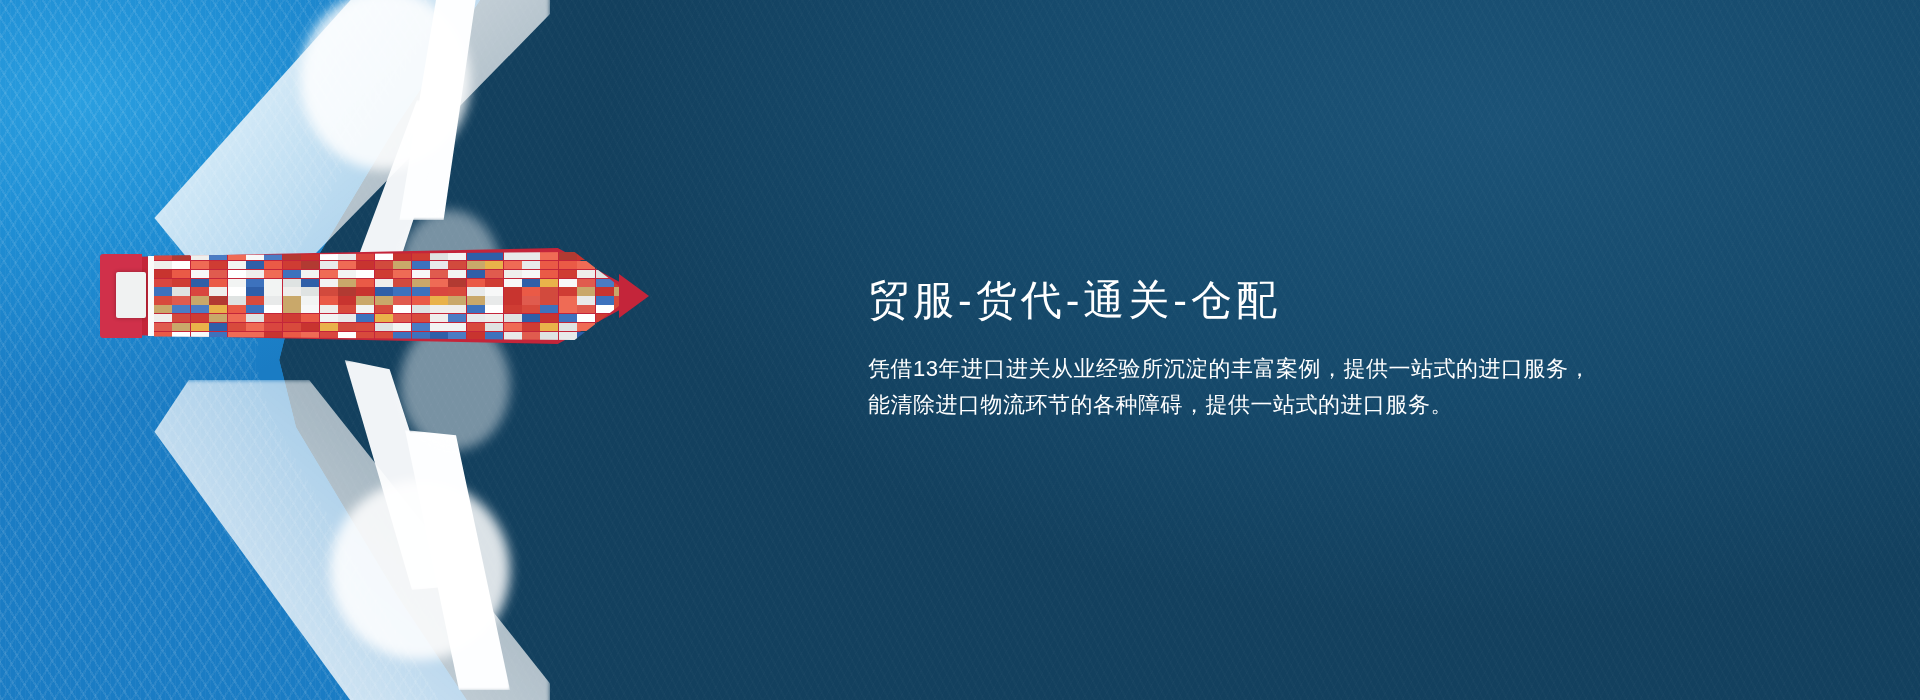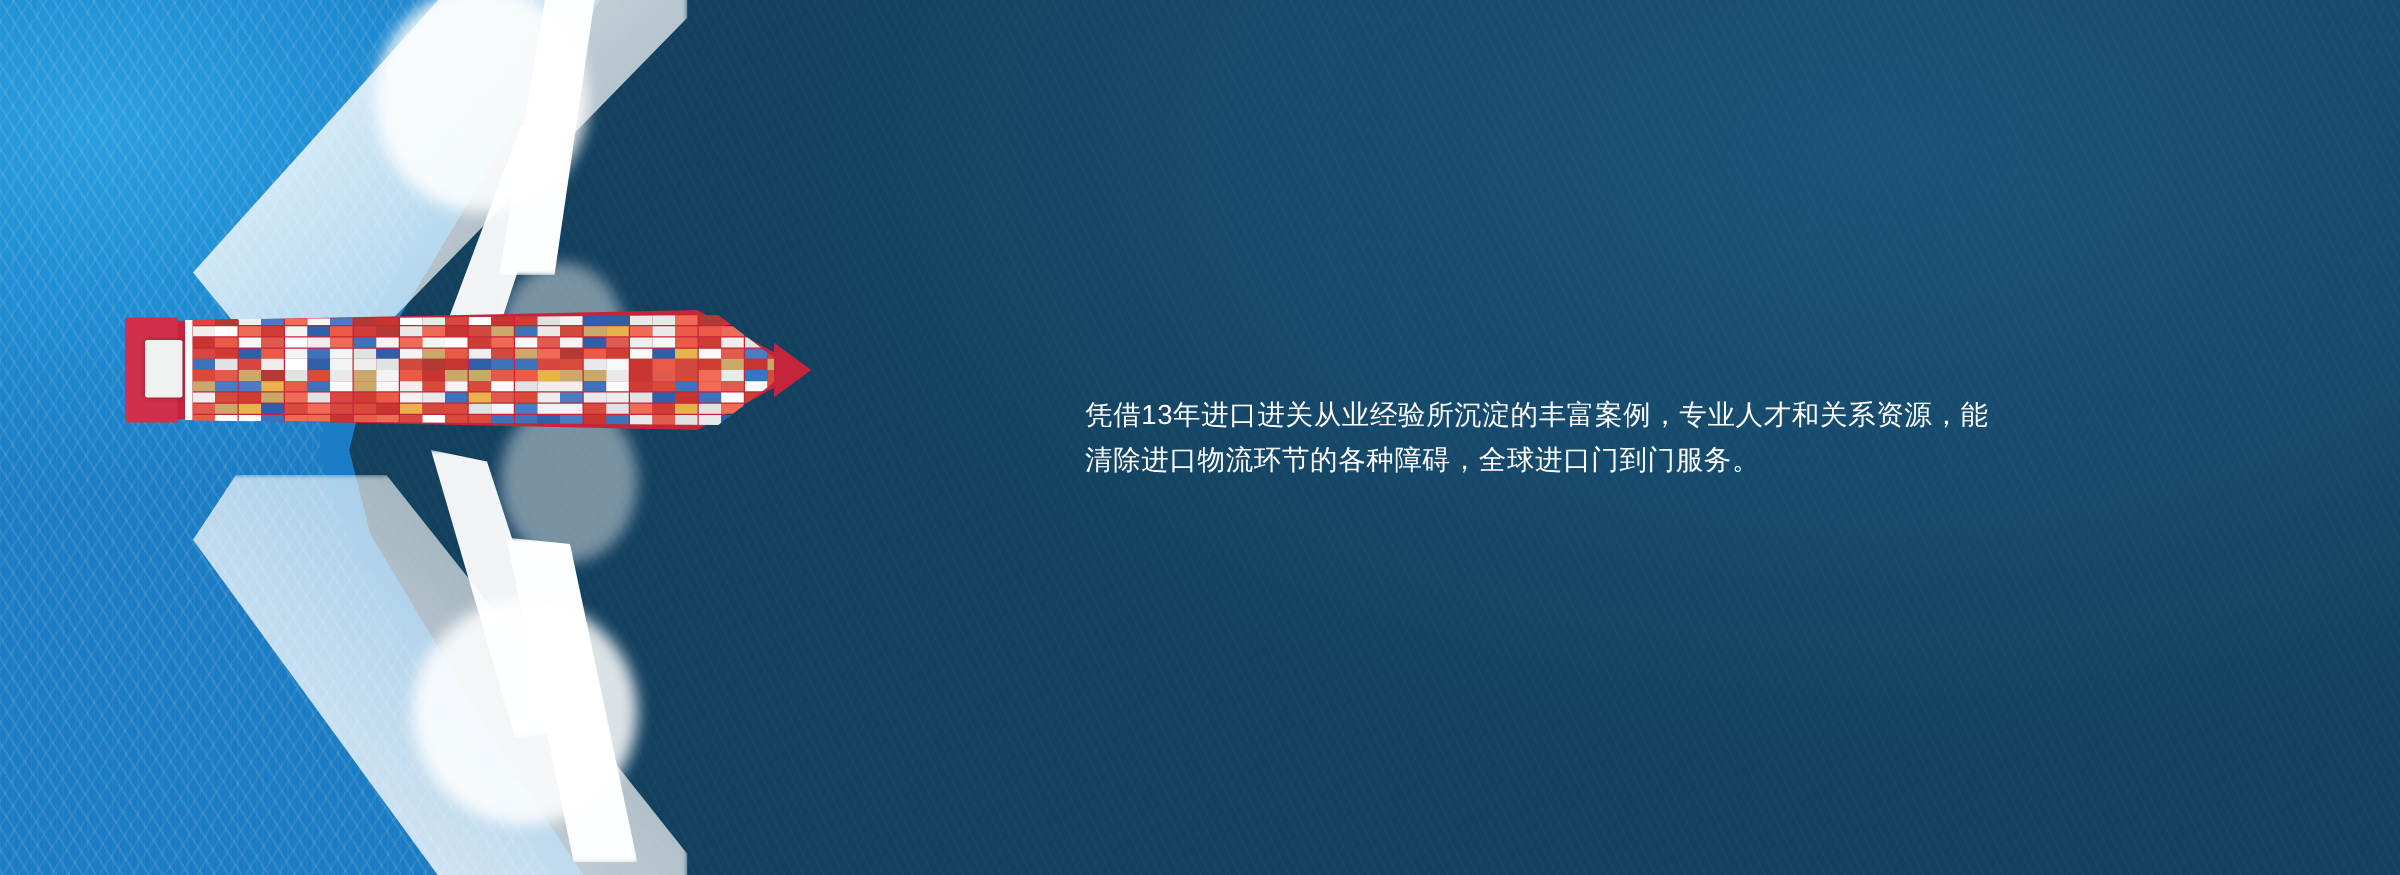--- a/index.html
+++ b/index.html
@@ -482,17 +482,18 @@
         <i style="background: rgb(47, 95, 168);"></i>
         <i style="background: rgb(61, 114, 189);"></i>
         <i style="background: rgb(242, 244, 243);"></i>
       </div>
     <div class="ship-bow"></div>
   </div>
 
   <div class="content">
 
 
-
-    <p class="paragraph">凭借13年进口进关从业经验所沉淀的丰富案例，专业人才和关系资源，能清除进口物流环节的各种障碍，全球进口门到门服务。</p>
+    <h2 class="subhead">贸服-货代-通关-仓配</h2>
+
+    <p class="paragraph">凭借13年进口进关从业经验所沉淀的丰富案例，提供一站式的进口服务，能清除进口物流环节的各种障碍，提供一站式的进口服务。</p>
 
   </div>
 </div>
 
 </body></html>

